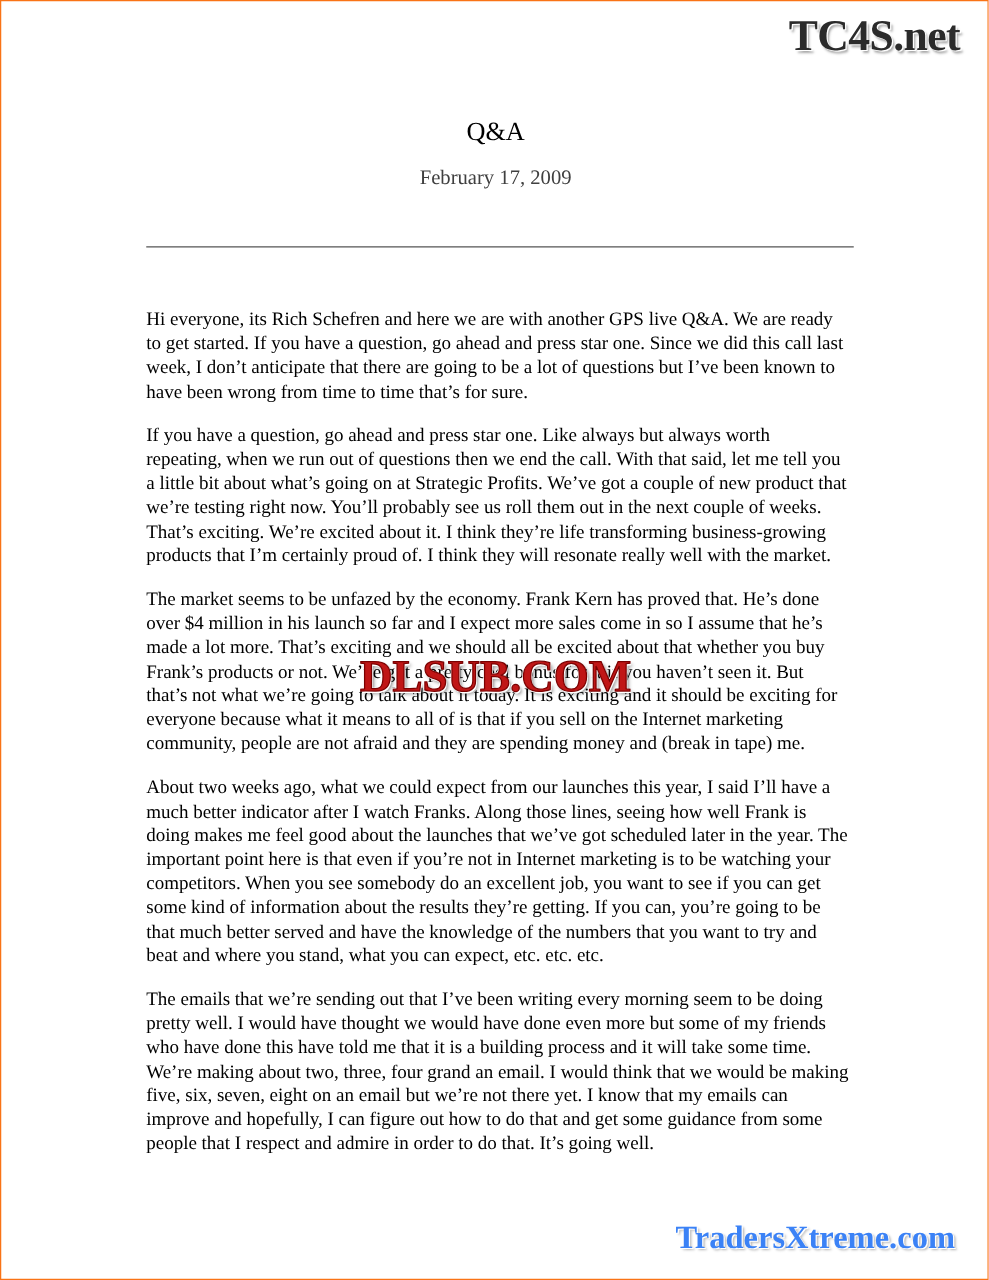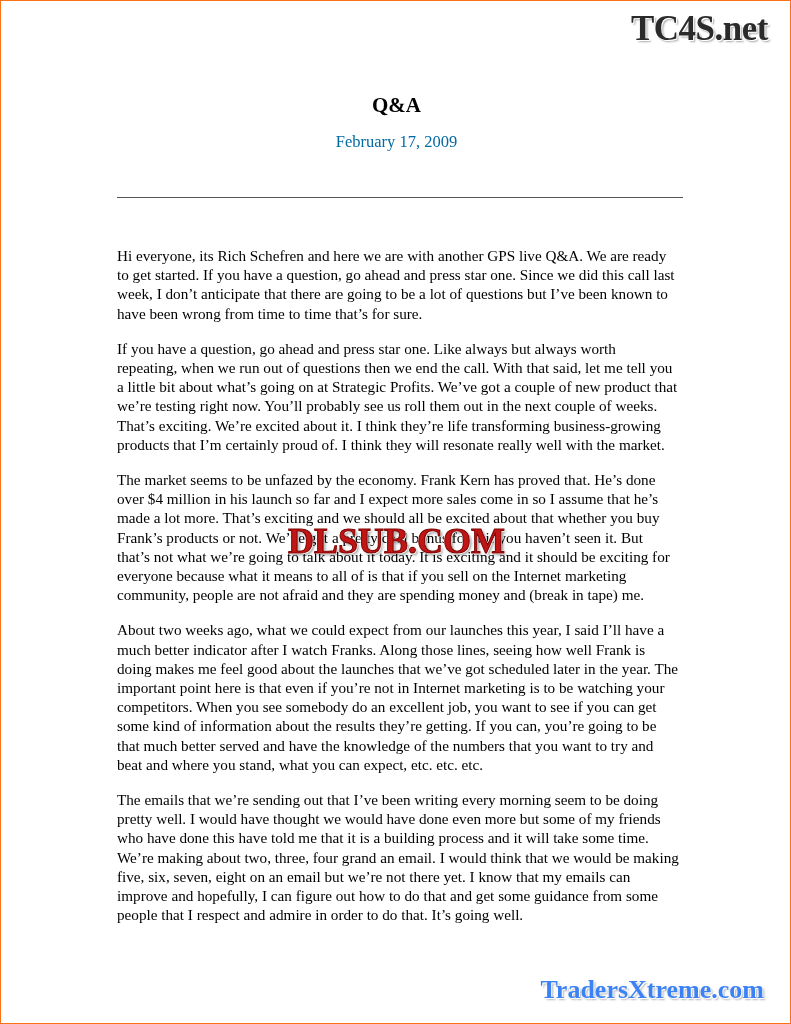--- a/index.html
+++ b/index.html
@@ -44,33 +44,33 @@
     color: #3b82f6;
     text-shadow: 1px 1px 0 #ffffff, 2px 2px 2px rgba(0,0,0,0.3);
   }
   .doc-title {
     position: absolute;
     top: 92px;
     left: 0;
     width: 791px;
     text-align: center;
     font-family: "Liberation Serif", serif;
-    font-weight: bold;
+    font-weight: normal;
     font-size: 21px;
     color: #000000;
   }
   .doc-date {
     position: absolute;
     top: 131px;
     left: 0;
     width: 791px;
     text-align: center;
     font-family: "Liberation Serif", serif;
     font-size: 16.5px;
-    color: #0369a1;
+    color: #404040;
   }
   .rule {
     position: absolute;
     top: 196px;
     left: 116px;
     width: 566px;
     height: 1px;
     background: #555555;
   }
   .body-text {

